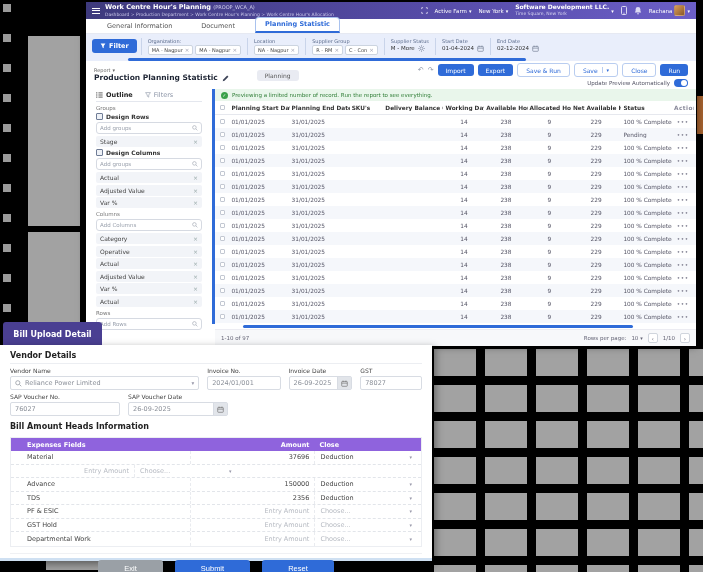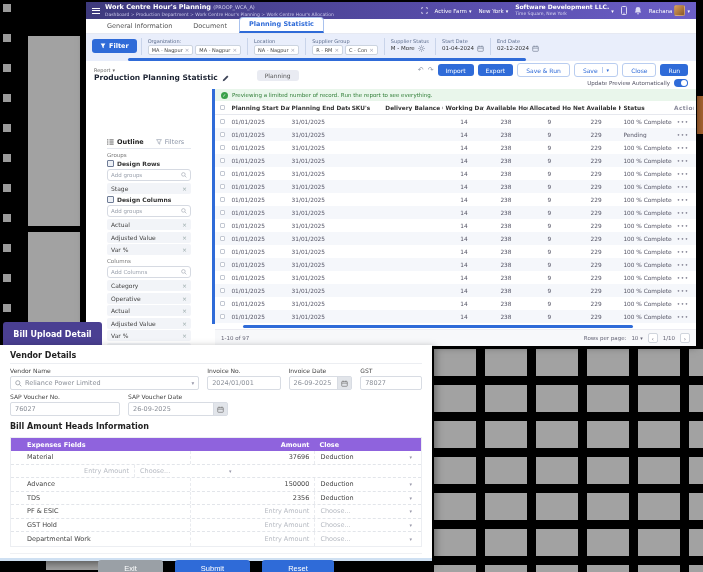--- a/index.html
+++ b/index.html
@@ -31,21 +31,21 @@
   .hdr-dd { display:flex; align-items:center; gap:2px; }
   .caret { font-size:5px; }
   .company { display:flex; flex-direction:column; line-height:1.15; text-align:left; }
   .company .c-name { font-size:6px; font-weight:bold; }
   .company .c-sub { font-size:4.5px; color:#d6d4f0; }
   .avatar { width:11px; height:11px; border-radius:2px;
     background:linear-gradient(135deg,#d99a55,#8a5a2b); border:1px solid #fff3; }
   .hicon { display:flex; align-items:center; }
 
   
-  .tab-bar { height:15px; flex:0 0 15px; display:flex; align-items:flex-end; gap:3px;
+  .tab-bar { height:15px; flex:0 0 15px; display:flex; align-items:flex-end; gap:11px;
     padding:0 0 0 12px; background:#fff; border-bottom:1px solid #e6e9f2; }
   .tab { font-size:6.5px; color:#555; padding:2px 9px 3px; cursor:pointer; }
   .tab.active { color:#2f6bd8; font-weight:bold; border:1px solid #a9c2ee; border-bottom:2px solid #2f6bd8;
     border-radius:4px 4px 0 0; background:#fff; }
 
   
   .filter-bar { flex:0 0 27px; background:#e9eefb; display:flex; align-items:center;
     padding:2px 6px 5px; position:relative; }
   .filter-btn { background:#2f6bd8; color:#fff; font-size:6.5px; font-weight:bold; border-radius:3px;
     padding:3px 8px; display:flex; align-items:center; gap:3px; margin-right:4px; cursor:pointer; }
@@ -75,21 +75,21 @@
   .tb-btn.outline { background:#fff; color:#2f6bd8; border:1px solid #b9cdf0; }
   .split-caret { border-left:1px solid #b9cdf0; padding-left:4px; margin-left:1px; font-size:5px; }
   .auto-preview { display:flex; align-items:center; gap:4px; font-size:5.5px; color:#556; }
   .toggle { width:14px; height:8px; border-radius:5px; background:#2f6bd8; position:relative; cursor:pointer; }
   .toggle i { position:absolute; right:1px; top:1px; width:6px; height:6px; border-radius:50%; background:#fff; }
 
   
   .content { flex:1; display:flex; min-height:0; position:relative; }
   .divider-blue { position:absolute; left:126px; top:0; bottom:22px; width:3px; background:#2f6bd8; z-index:3; }
 
-  .sidebar { width:126px; flex:0 0 126px; padding:2px 21px; overflow:hidden;margin-top:47px; }
+  .sidebar { width:126px; flex:0 0 126px; padding:2px 10px; overflow:hidden; }
   .side-tabs { display:flex; gap:12px; border-bottom:1px solid #e4e7ee; padding-bottom:2px; margin-bottom:3px; }
   .side-tab { font-size:6.5px; color:#8a93a5; display:flex; align-items:center; gap:3px; cursor:pointer; }
   .side-tab.active { color:#222; font-weight:bold; }
   .side-sec { font-size:5.5px; color:#777; margin:3px 0 2px; }
   .side-item { display:flex; align-items:center; gap:3px; font-size:6px; color:#333; font-weight:bold; margin:2px 0; }
   .side-item .bx { width:7px; height:7px; border:1px solid #6f7c96; border-radius:1px; background:#eef1f6; }
   .side-input { border:1px solid #d6dae2; border-radius:3px; height:12px; display:flex; align-items:center;
     justify-content:space-between; padding:0 3px; color:#9aa1ad; font-size:5.5px; margin:2px 0; background:#fff; }
   .side-chip { background:#f2f4f8; border-radius:2px; height:11px; display:flex; align-items:center;
     justify-content:space-between; padding:0 4px; margin:1.5px 0; font-size:6px; color:#444; }

